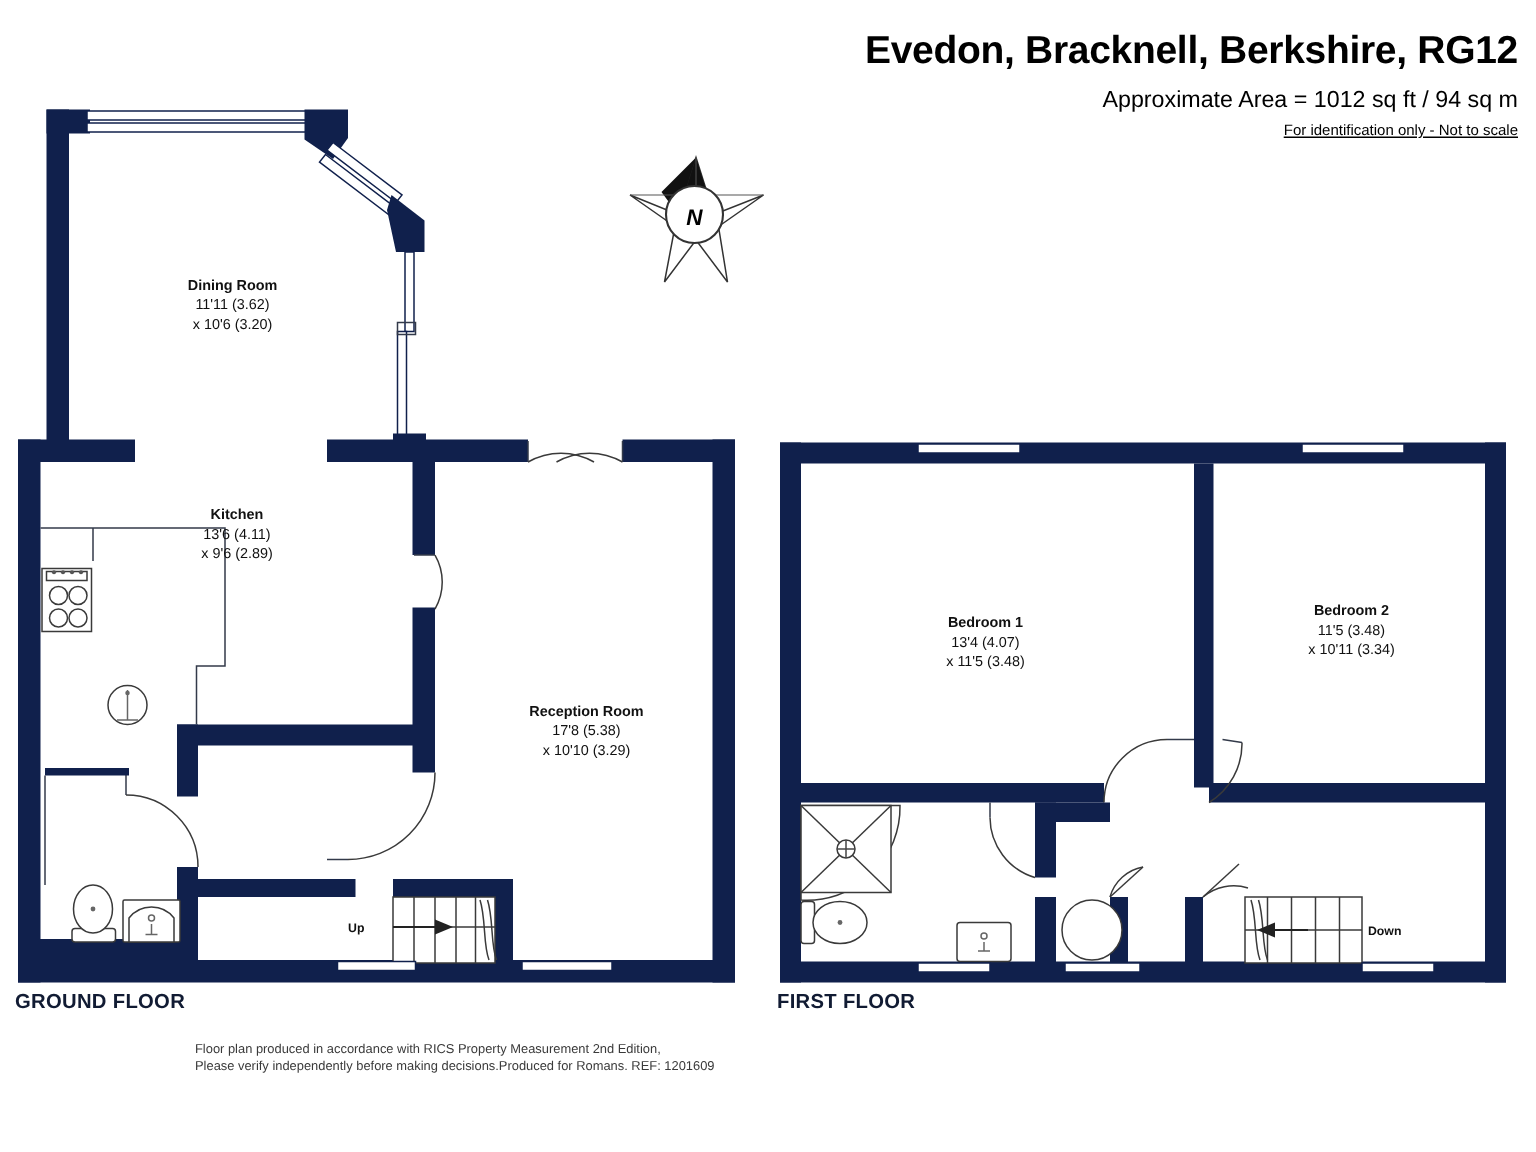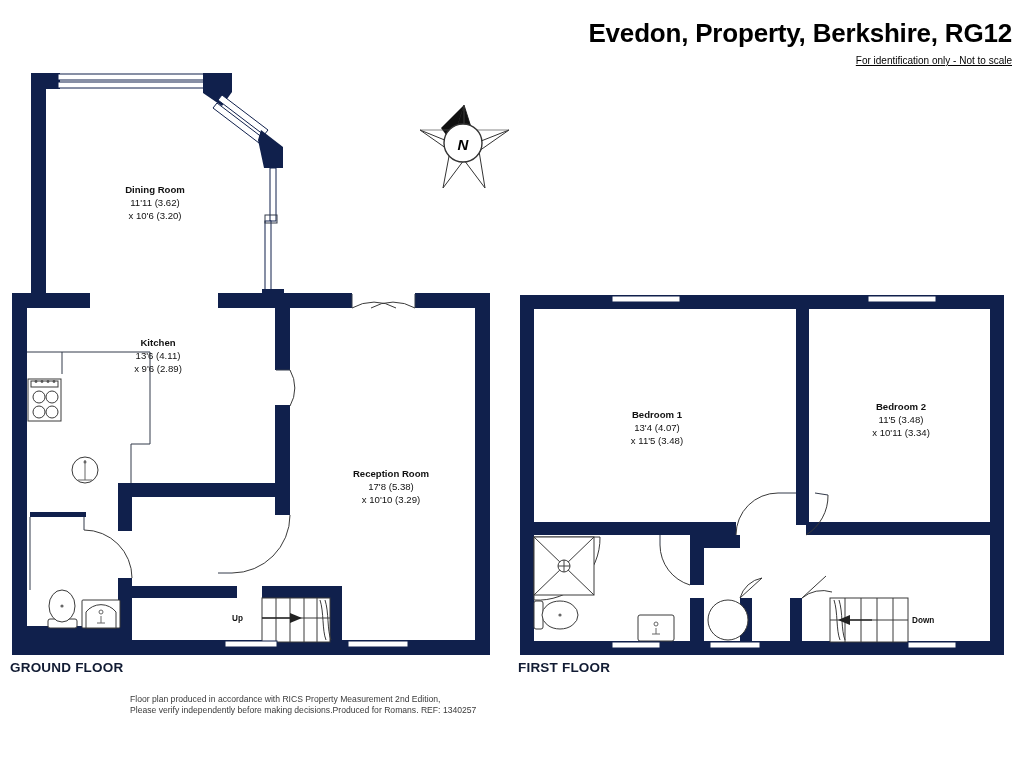--- a/index.html
+++ b/index.html
@@ -111,21 +111,22 @@
     font-size: 8.6px;
     line-height: 11.4px;
     color: #3a3a3a;
   }
   .disclaimer div { white-space: nowrap; }
 </style>
 </head>
 <body>
 
 <div class="header">
-  <div class="title">Evedon, Property, Berkshire, RG12</div>
+  <div class="title">Evedon, Bracknell, Berkshire, RG12</div>
+  <div class="subtitle">Approximate Area = 1012 sq ft / 94 sq m</div>
   <div class="note">For identification only - Not to scale</div>
 </div>
 
 <div class="plan-wrap">
   <svg class="plan" width="1024" height="700" viewBox="0 0 1024 700">
     <defs>
       <style>
         .w { fill:#10204c; }
         .win { fill:#ffffff; stroke:#10204c; stroke-width:1; }
         .thin { fill:none; stroke:#333a4a; stroke-width:1; }
@@ -362,16 +363,16 @@
 
       <text class="floor-label" x="518" y="672">FIRST FLOOR</text>
     </g>
   </svg>
 </div>
 
 <div class="footer">
 
   <div class="disclaimer">
     <div>Floor plan produced in accordance with RICS Property Measurement 2nd Edition,</div>
-    <div>Please verify independently before making decisions.Produced for Romans.   REF:  1340257</div>
+    <div>Please verify independently before making decisions.Produced for Romans.   REF:  1201609</div>
   </div>
 
 </div>
 
 </body></html>

